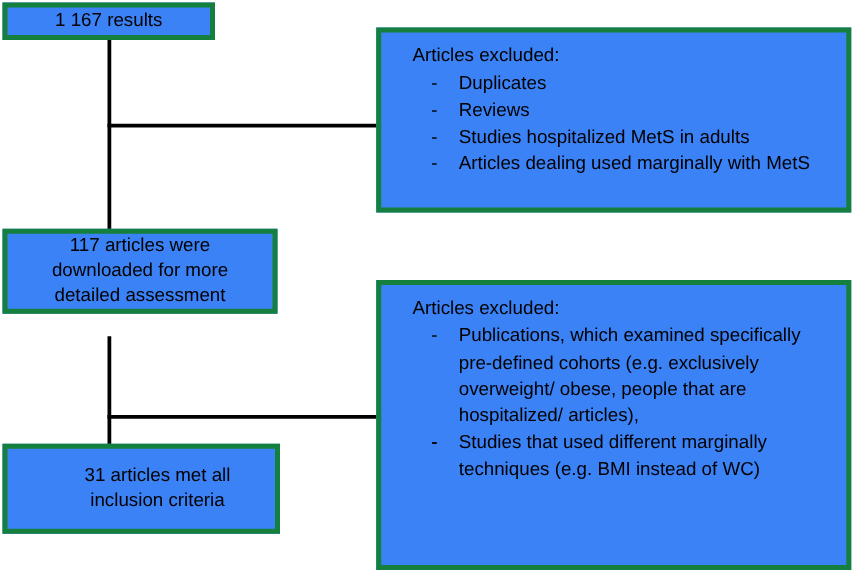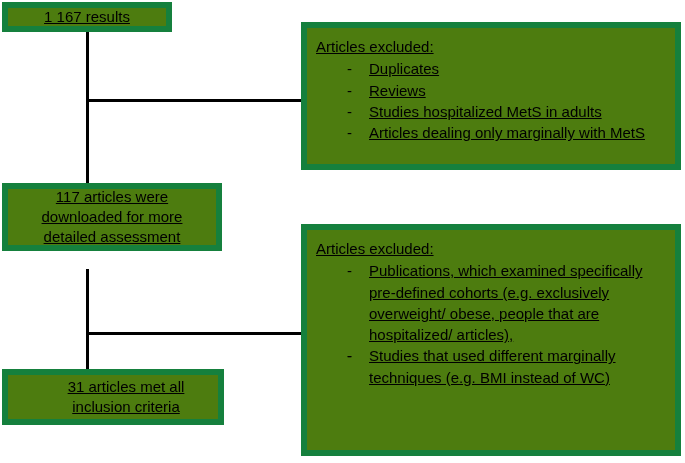--- a/index.html
+++ b/index.html
@@ -15,45 +15,44 @@
     background: #ffffff;
     font-family: "Liberation Sans", sans-serif;
     color: #000000;
     overflow: hidden;
   }
 
   
   .node {
     position: absolute;
     box-sizing: border-box;
-    border: 6px solid #15803d;
-    background: #4d7c0f;
+    border: 4px solid #15803d;
+    background: #3b82f6;
     z-index: 3;
-    text-decoration: underline;
   }
   .node-center {
     display: flex;
     align-items: center;
     justify-content: center;
     text-align: center;
     line-height: 1.33;
     font-size: 15px;
   }
   .node-center .node-text {
     padding: 0 8px;
   }
 
   
   .node-list {
     padding: 8px 6px 6px 9px;
     font-size: 15px;
     line-height: 1.42;
   }
   .list-heading {
-    margin: 0 0 1px 0;
+    margin: 0 0 1px 16px;
   }
   .excl-list {
     list-style: none;
     margin: 0;
     padding: 0;
   }
   .excl-item {
     position: relative;
     padding-left: 53px;
     margin: 0;
@@ -62,21 +61,21 @@
     position: absolute;
     left: 31px;
     top: 0;
   }
 
   
   #box-results   { left: 2px;   top: 2px;   width: 170px; height: 30px; }
   #box-excluded-1{ left: 301px; top: 22px;  width: 380px; height: 148px; }
   #box-downloaded{ left: 2px;   top: 183px; width: 220px; height: 68px; }
   #box-excluded-2{ left: 301px; top: 224px; width: 380px; height: 232px; }
-  #box-included  { left: 2px;   top: 369px; width: 222px; height: 56px; padding-left: 26px; }
+  #box-included  { left: 2px;   top: 355px; width: 222px; height: 72px; padding-left: 26px; }
 
   
   .conn {
     position: absolute;
     background: #000000;
     z-index: 1;
   }
   .conn-v { width: 3px; }
   .conn-h { height: 3px; }
 
@@ -113,21 +112,21 @@
       <li class="excl-item">
         <span class="excl-dash">-</span>
         <span>Reviews</span>
       </li>
       <li class="excl-item">
         <span class="excl-dash">-</span>
         <span>Studies hospitalized MetS in adults</span>
       </li>
       <li class="excl-item">
         <span class="excl-dash">-</span>
-        <span>Articles dealing only marginally with MetS</span>
+        <span>Articles dealing used marginally with MetS</span>
       </li>
     </ul>
   </div>
 
   <div class="node node-center" id="box-downloaded">
     <span class="node-text">
       <span>117 articles were</span><br>
       <span>downloaded for more</span><br>
       <span>detailed assessment</span>
     </span>

